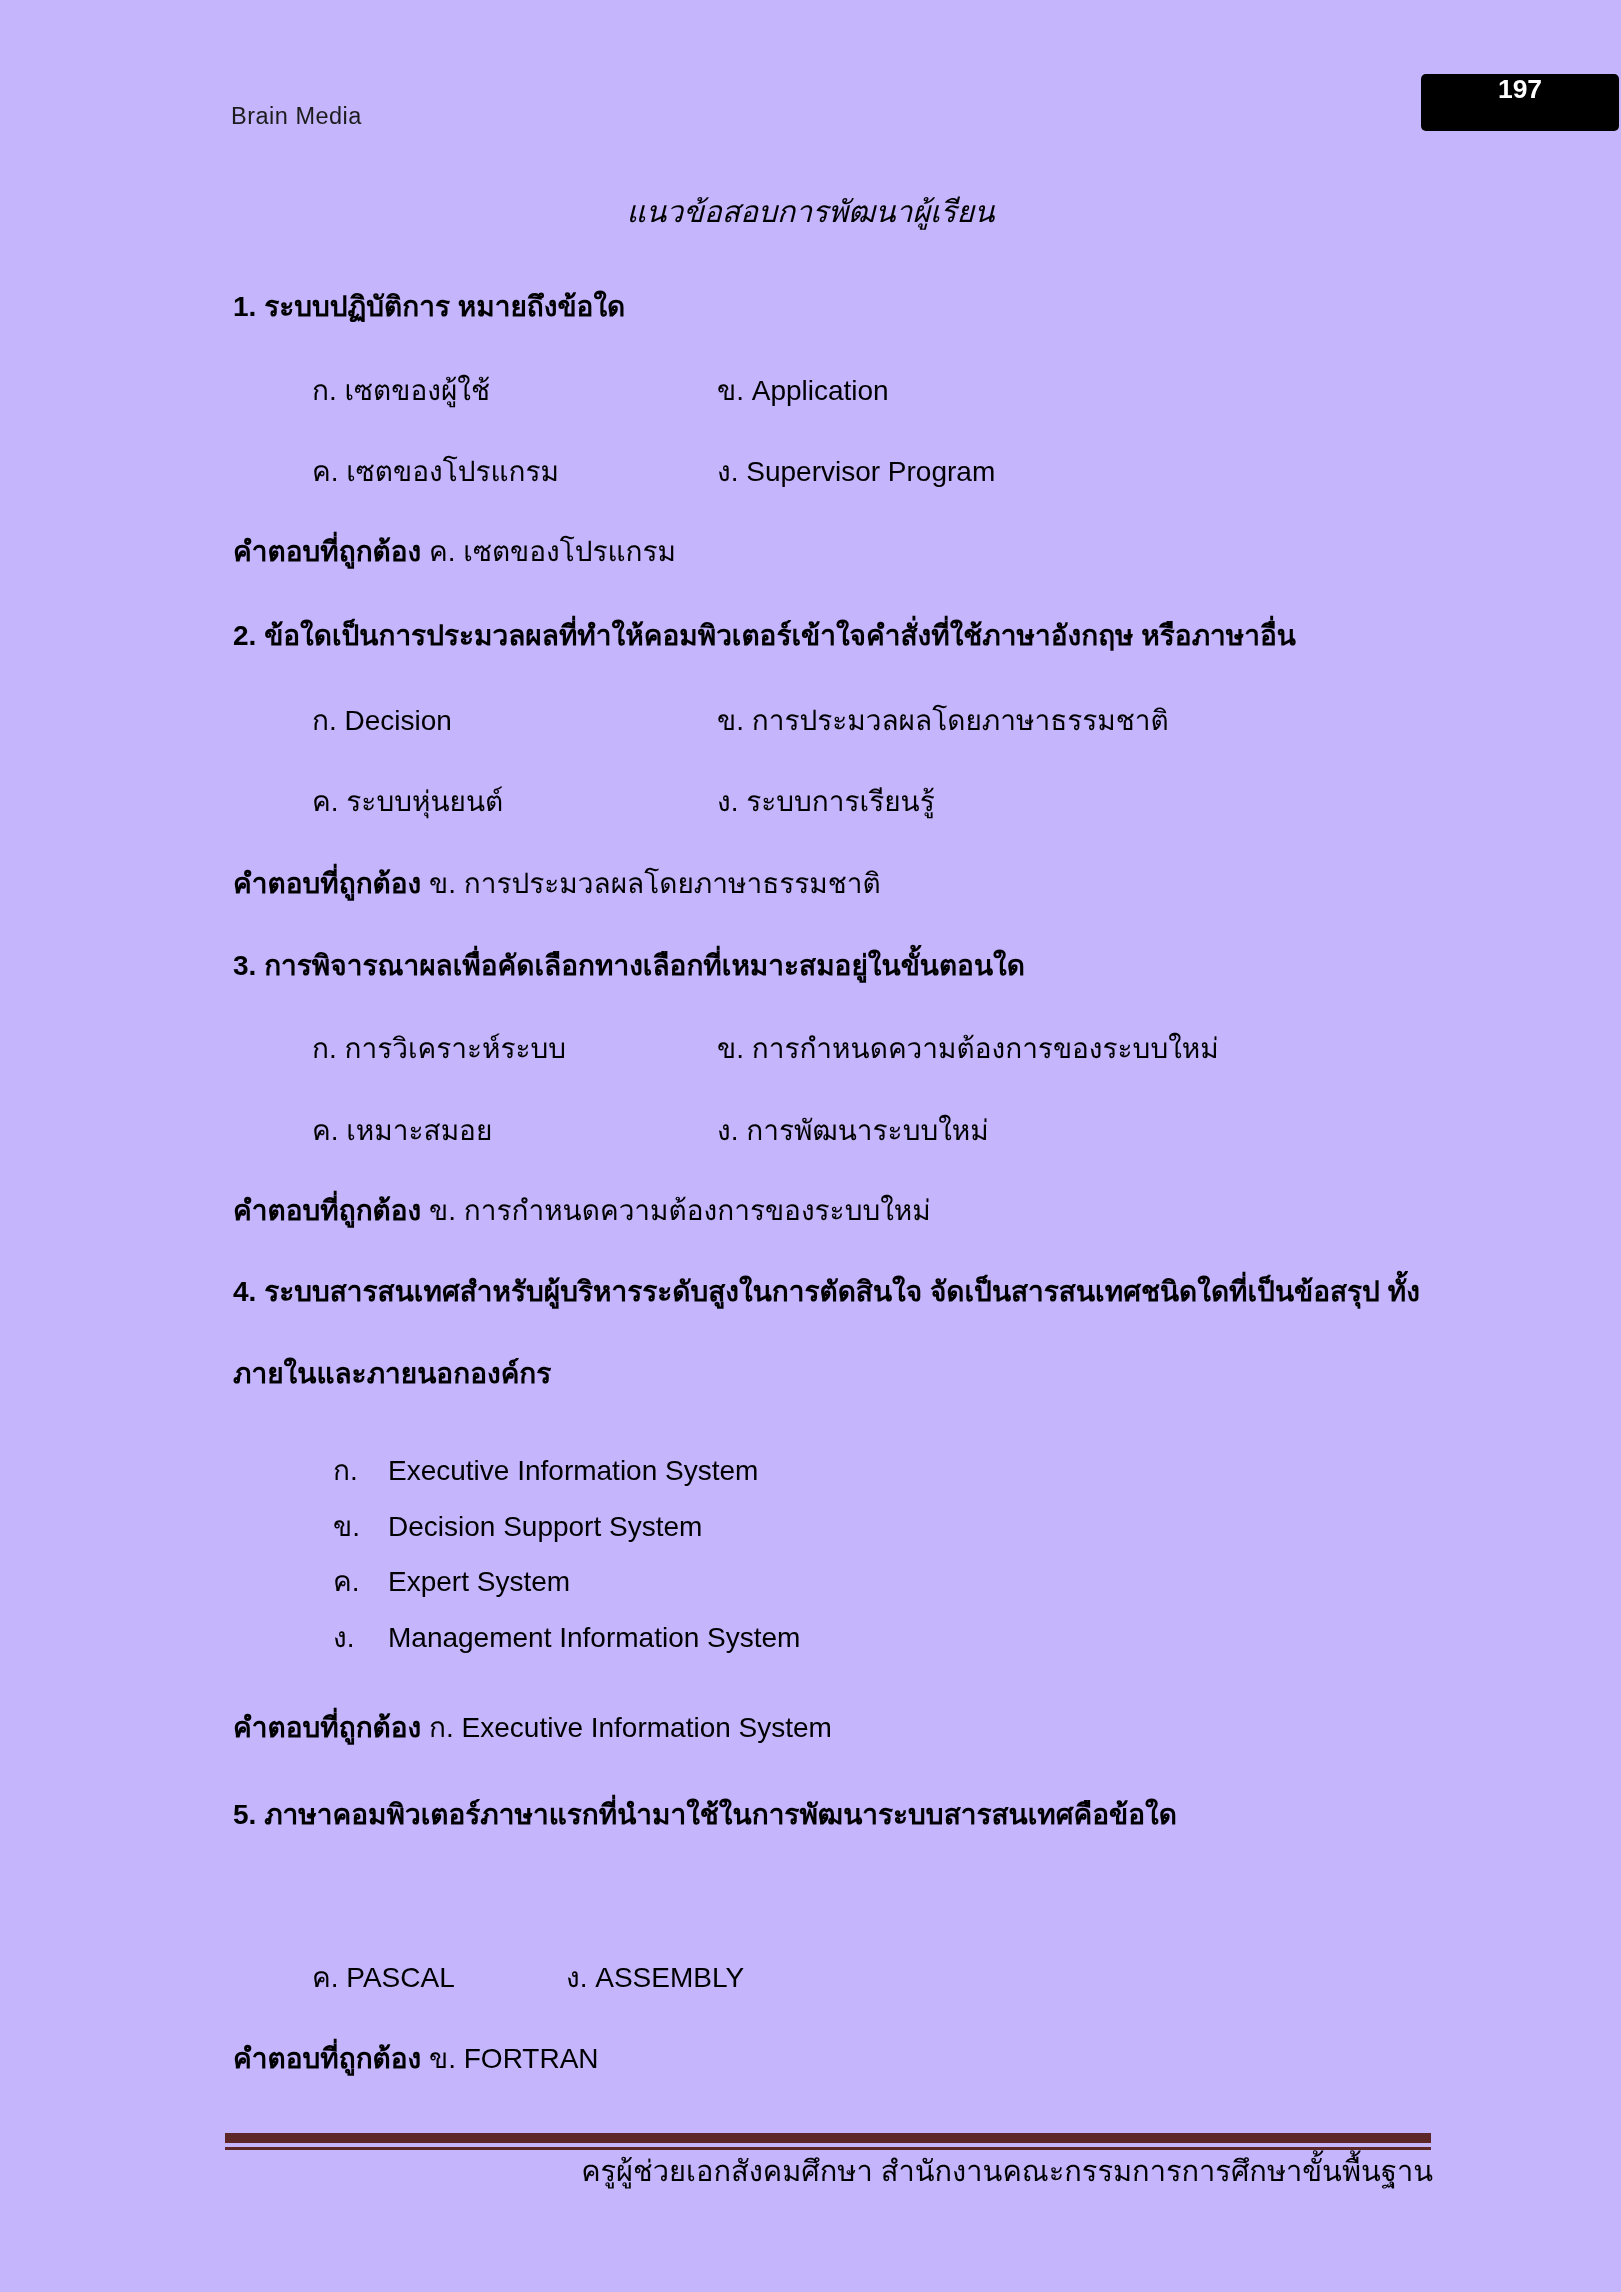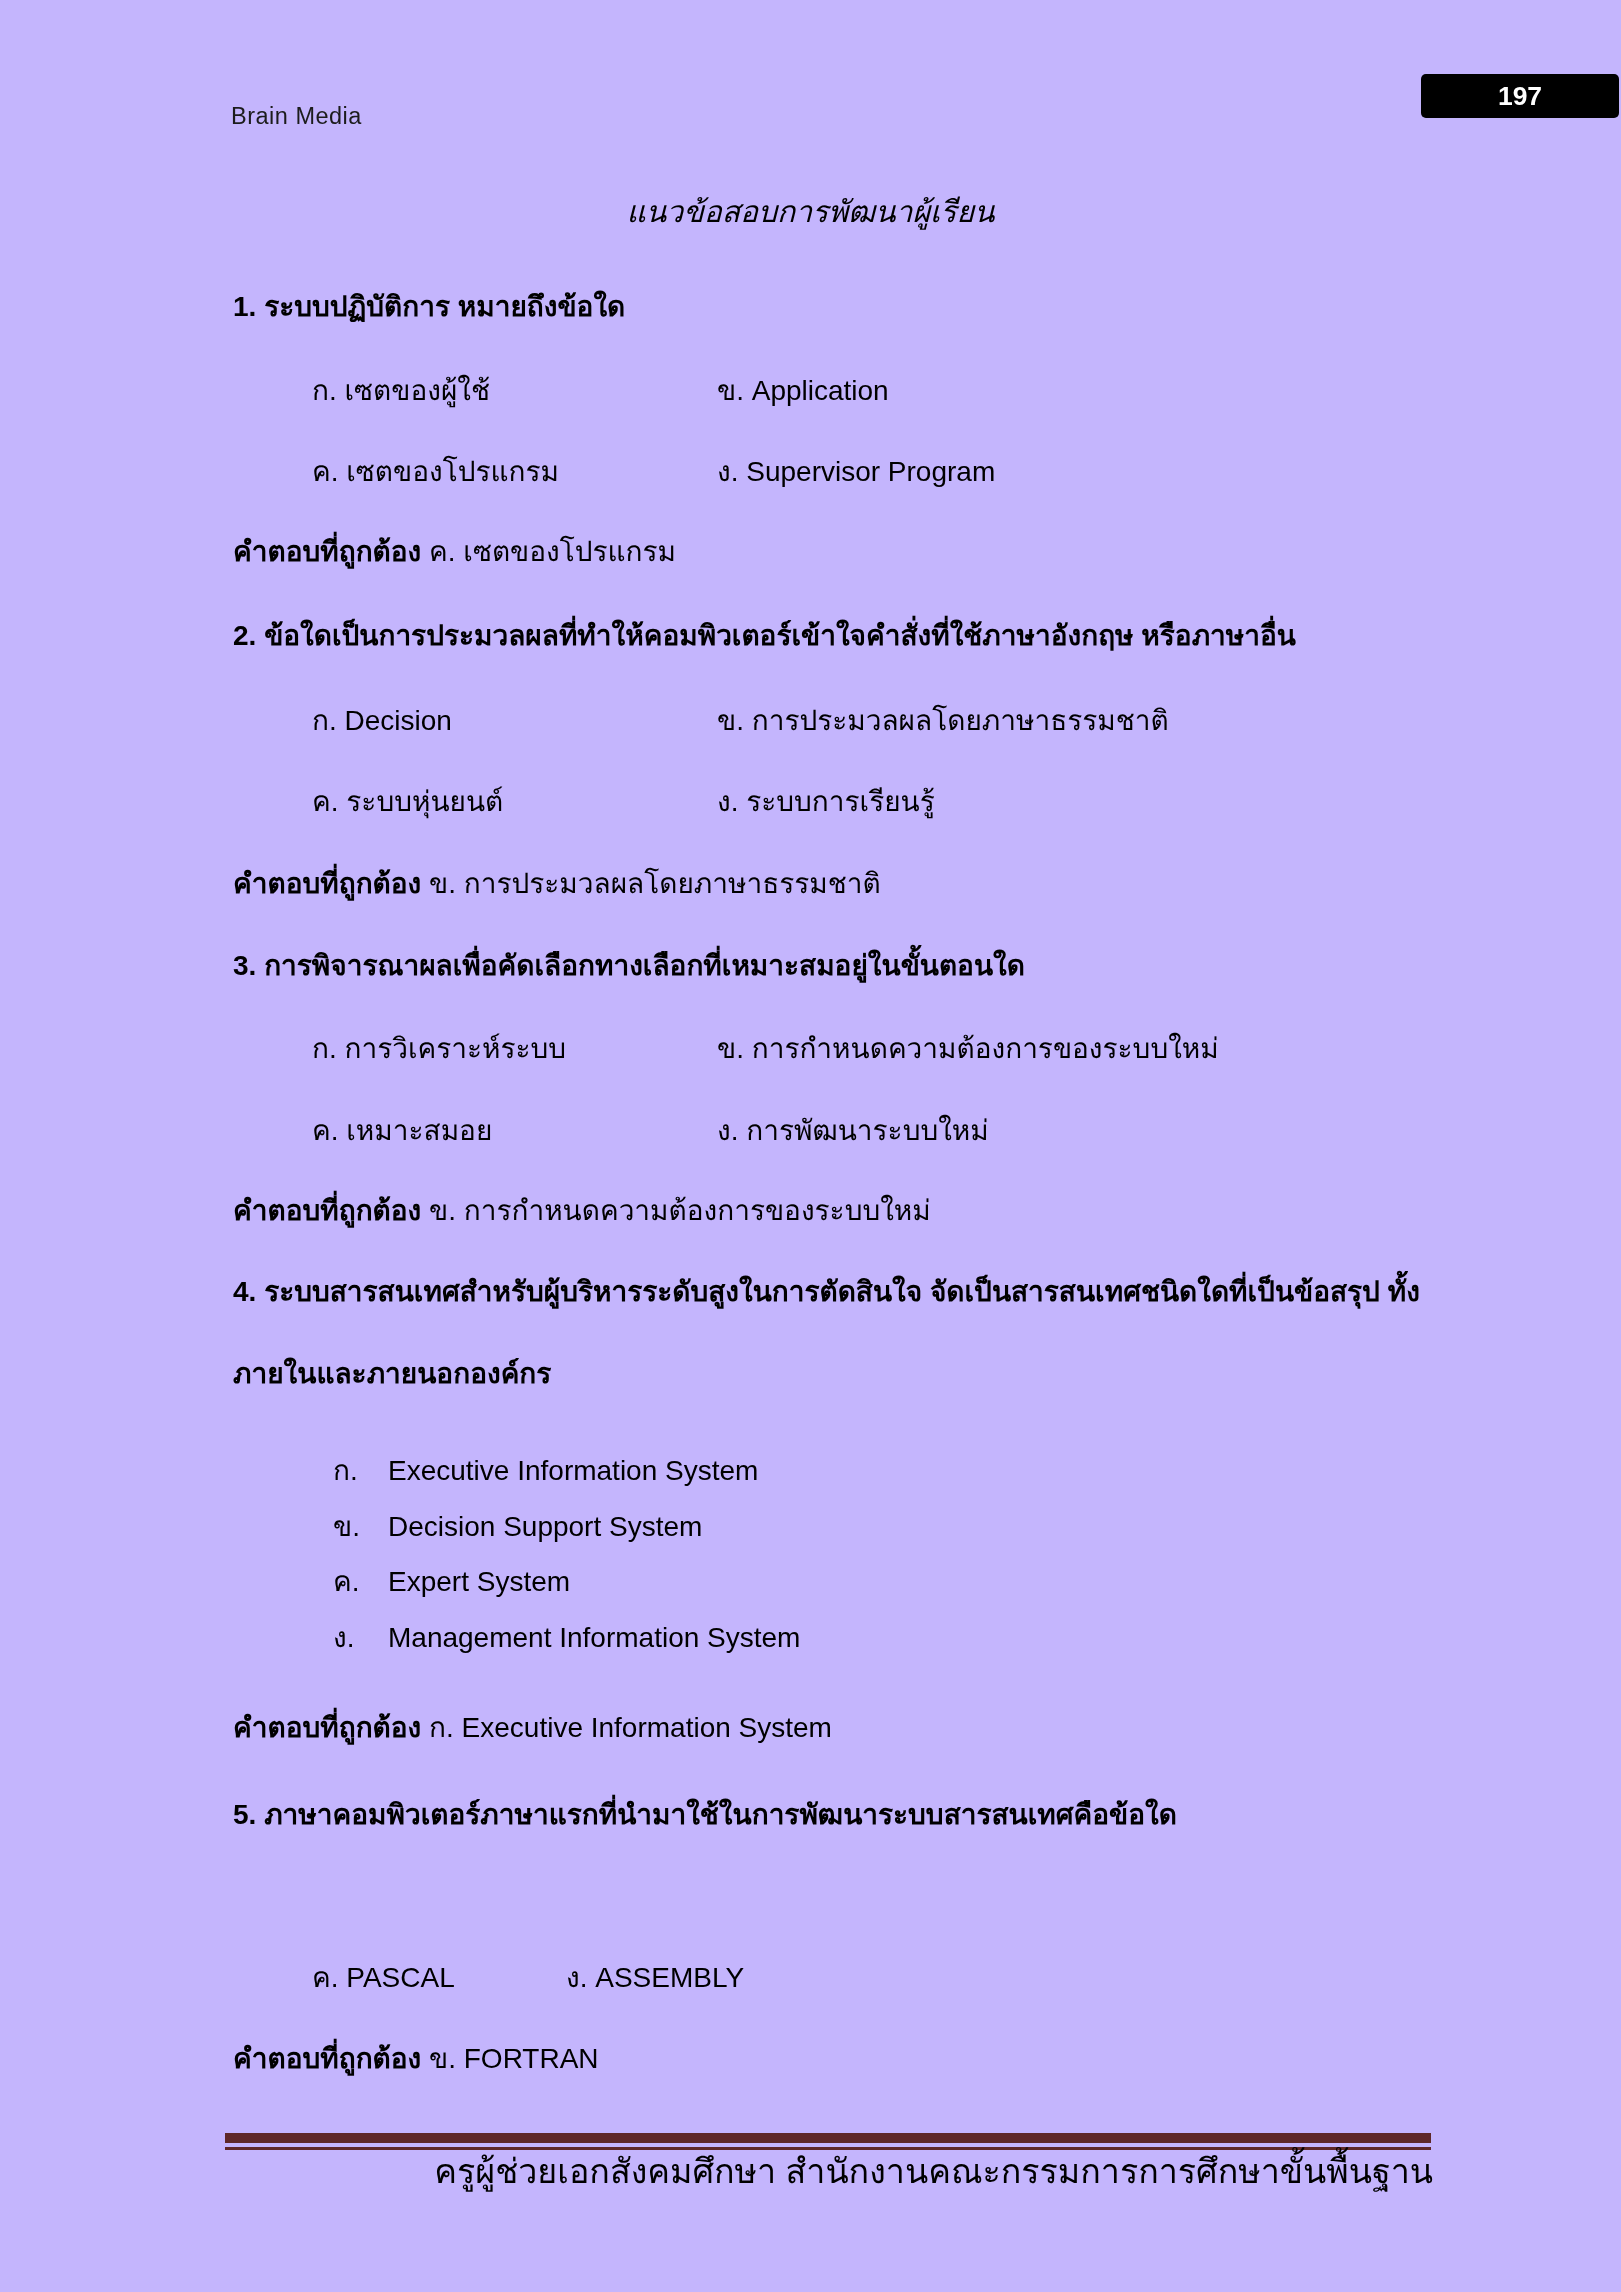--- a/index.html
+++ b/index.html
@@ -21,24 +21,24 @@
   }
   .brand {
     left: 231px; top: 102px;
     font-size: 23.5px; line-height: 29px;
     color: #1c1c1c;
     letter-spacing: 0.5px;
   }
   .page-box {
     position: absolute;
     left: 1421px; top: 74px;
-    width: 198px; height: 44px;
+    width: 198px; height: 57px;
     background: #000000;
     border-radius: 4.9px;
-    display: flex; align-items: center; justify-content: center;
+    display: flex; align-items: flex-start; justify-content: center;
   }
   .page-box span {
     color: #ffffff; font-size: 26.5px; font-weight: 600;
     font-family: "Liberation Sans", "DejaVu Sans", sans-serif;
   }
   .doc-title {
     position: absolute;
     left: 0; top: 189px; width: 100%;
     text-align: center;
     font-size: 30px; line-height: 45px;
@@ -66,21 +66,21 @@
     width: 1206px; height: 9.8px;
   }
   .footer-bar-thin {
     position: absolute;
     left: 225px; top: 2147px;
     width: 1206px; height: 2.9px;
   }
   .footer-text {
     position: absolute;
     right: 188px; top: 2152px;
-    font-size: 34px; line-height: 39px;
+    font-size: 29px; line-height: 39px;
     white-space: nowrap;
   }
 </style>
 </head>
 <body>
 
 <div class="page">
 
   <div class="line brand">Brain Media</div>
   <div class="page-box" style="background: rgb(0, 0, 0);">

